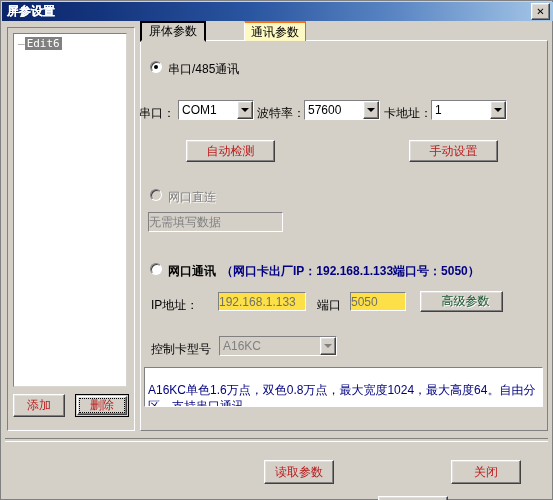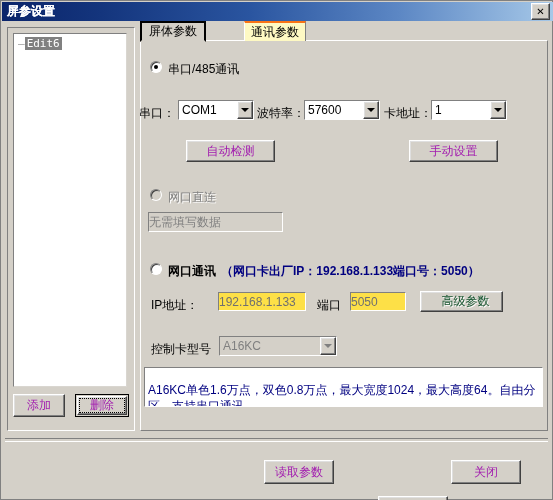--- a/index.html
+++ b/index.html
@@ -55,21 +55,21 @@
     font-family:"DejaVu Sans Mono","Liberation Mono",monospace;
     font-size:11px;
   }
   .tree-dash{color:#9a9a9a;margin-right:1px;letter-spacing:-1px;font-size:11px;}
   .tree-label{background:#808080;color:#ffffff;padding:0 2px;}
   .lp-buttons{position:absolute;left:5px;top:366px;width:116px;height:24px;
               display:flex;justify-content:space-between;}
 
   
   .btn{
-    background:#d4d0c8;color:#a21caf;font-size:12px;
+    background:#d4d0c8;color:#b91c1c;font-size:12px;
     border-top:1px solid #ffffff;border-left:1px solid #ffffff;
     border-right:1px solid #404040;border-bottom:1px solid #404040;
     box-shadow:inset -1px -1px 0 #808080, inset 1px 1px 0 #dfdfdf;
     display:flex;align-items:center;justify-content:center;
     cursor:default;box-sizing:border-box;
   }
   .btn.disabled{color:#14532d;text-shadow:1px 1px 0 #ffffff;padding-left:8px;}
   .btn.focused{
     border:1px solid #000000;
     box-shadow:none;

